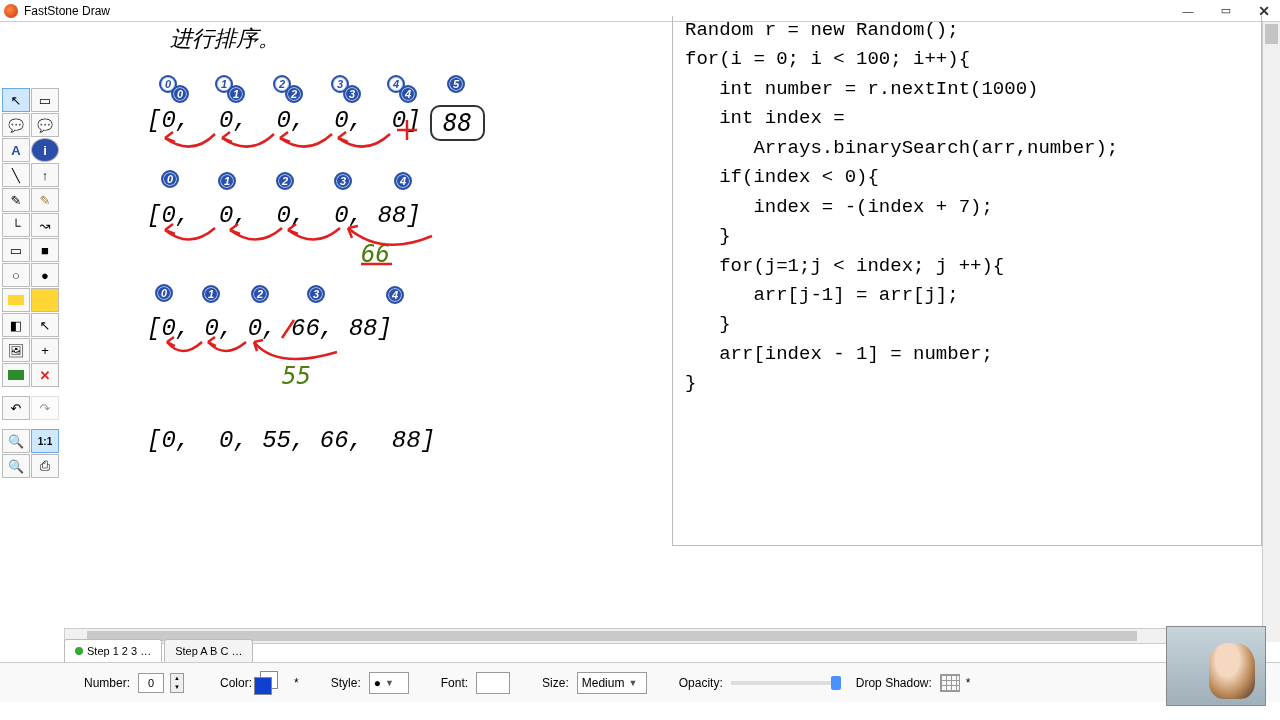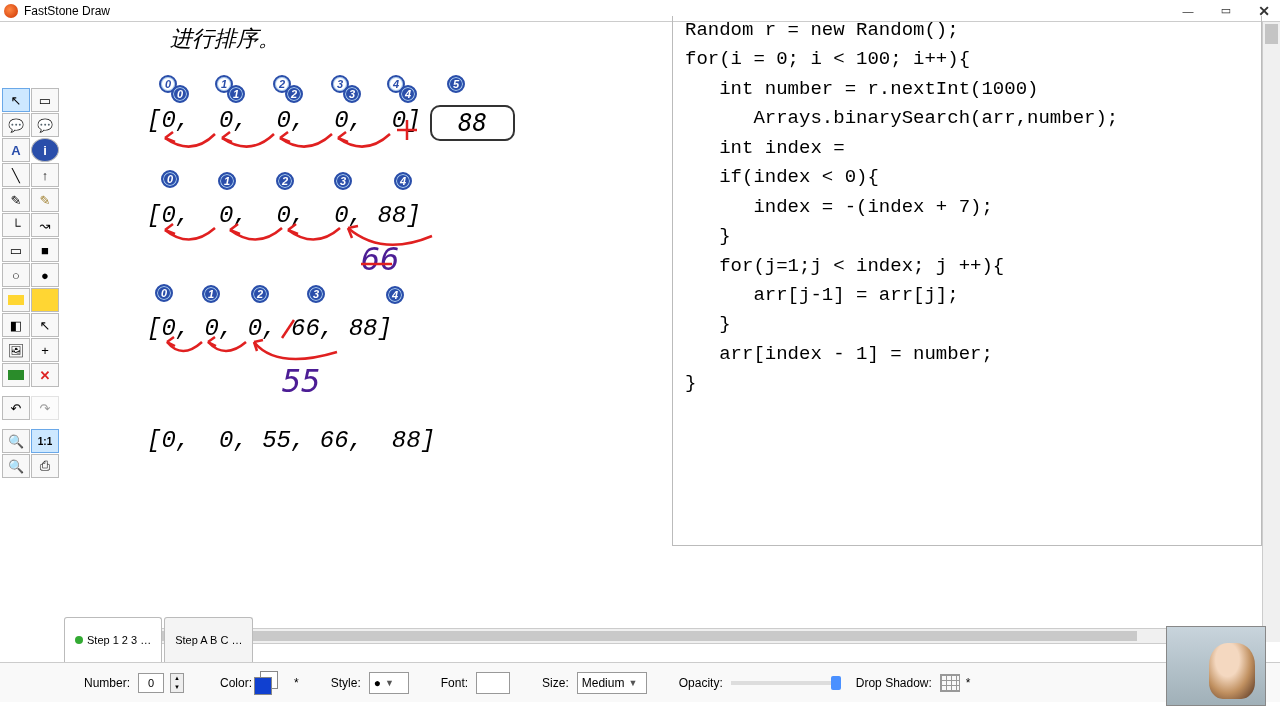--- a/index.html
+++ b/index.html
@@ -24,31 +24,31 @@
 .rightpane { position: absolute; left: 610px; top: 0; right: 18px; height: 530px; border: 1px solid #bbb; border-top: none; padding: 0 12px; font-family: "Consolas","Courier New",monospace; font-size: 19px; line-height: 1.55; overflow: hidden; }
 .codeline { white-space: pre; }
 .scrollbar-v { position: absolute; right: 0; top: 0; width: 18px; height: 100%; background: #f0f0f0; border-left: 1px solid #ccc; }
 .scrollbar-v .thumb { position: absolute; left: 2px; top: 2px; right: 2px; height: 20px; background: #c4c4c4; }
 
 .chinese { position: absolute; left: 108px; top: 2px; font-size: 22px; font-family: "SimSun","Songti SC",serif; }
 
 .arr { position: absolute; font-family: "Consolas","Courier New",monospace; font-size: 24px; white-space: pre; text-align: center; }
 .badge { position: absolute; width: 18px; height: 18px; border: 2px solid #2a4eaa; border-radius: 50%; background: #fff; display: flex; align-items: center; justify-content: center; font-size: 11px; font-weight: bold; color: #2a4eaa; box-shadow: 0 0 0 1px #aaccee inset; }
 .badge.fill { background: #2a4eaa; color: #fff; }
-.boxnum { position: absolute; border: 2px solid #333; border-radius: 10px; padding: 2px 26px; font-family: "Consolas",monospace; font-size: 24px; }
-.redtxt { position: absolute; font-family: "Consolas",monospace; font-size: 32px; color: #4c1d95; }
+.boxnum { position: absolute; border: 2px solid #333; border-radius: 10px; padding: 2px 11px; font-family: "Consolas",monospace; font-size: 24px; }
+.redtxt { position: absolute; font-family: "Consolas",monospace; font-size: 24px; color: #4d7c0f; }
 
 svg.annot { position: absolute; left: 0; top: 0; pointer-events: none; }
 svg.annot path, svg.annot line { stroke: #e02020; stroke-width: 2.5; fill: none; }
 
 .hscroll { position: absolute; left: 64px; bottom: 76px; right: 22px; height: 16px; background: #f0f0f0; border: 1px solid #ccc; }
 .hscroll .thumb { position: absolute; left: 22px; top: 2px; width: 1050px; height: 10px; background: #c9c9c9; }
 
 .tabbar { position: absolute; left: 64px; bottom: 58px; right: 0; height: 20px; display: flex; align-items: flex-end; gap: 2px; }
-.tab { padding: 16px 10px; border: 1px solid #bbb; border-bottom: none; background: #f4f4f4; font-size: 11px; border-radius: 3px 3px 0 0; display: flex; align-items: center; gap: 4px; cursor: pointer; }
+.tab { padding: 5px 10px; border: 1px solid #bbb; border-bottom: none; background: #f4f4f4; font-size: 11px; border-radius: 3px 3px 0 0; display: flex; align-items: center; gap: 4px; cursor: pointer; }
 .tab.active { background: #fff; }
 .dot-g { width: 8px; height: 8px; border-radius: 50%; background: #3a3; }
 
 .statusbar { position: absolute; left: 0; right: 0; bottom: 18px; height: 40px; background: #f9f9f9; border-top: 1px solid #ccc; display: flex; align-items: center; gap: 6px; padding: 0 70px; font-size: 12px; }
 .statusbar label { margin-left: 14px; margin-right: 2px; }
 .numin { width: 26px; height: 20px; border: 1px solid #999; text-align: center; font-size: 11px; }
 .spin { width: 14px; height: 20px; border: 1px solid #999; background: #eee; display: flex; flex-direction: column; }
 .spin div { flex: 1; font-size: 6px; text-align: center; line-height: 8px; }
 .csw { width: 18px; height: 18px; border: 1px solid #888; }
 .csw.white { background: #fff; }
@@ -215,22 +215,22 @@
         <path d="M192 320 l9 -2 M192 320 l3 9"></path>
       <line x1="220" y1="316" x2="232" y2="298" stroke-width="3"></line>
     </svg>
   </div>
 
   <div class="rightpane" style="top:-6px">
     <div class="codeline">Random r = new Random();</div>
     <div class="codeline"></div>
     <div class="codeline">for(i = 0; i &lt; 100; i++){</div>
     <div class="codeline">   int number = r.nextInt(1000)</div>
+    <div class="codeline">   int index =</div>
     <div class="codeline">      Arrays.binarySearch(arr,number);</div>
-    <div class="codeline">   int index =</div>
     <div class="codeline">   if(index &lt; 0){</div>
     <div class="codeline">      index = -(index + 7);</div>
     <div class="codeline">   }</div>
     <div class="codeline">   for(j=1;j &lt; index; j ++){</div>
     <div class="codeline">      arr[j-1] = arr[j];</div>
     <div class="codeline">   }</div>
     <div class="codeline">   arr[index - 1] = number;</div>
     <div class="codeline"></div>
     <div class="codeline">}</div>
   </div>

